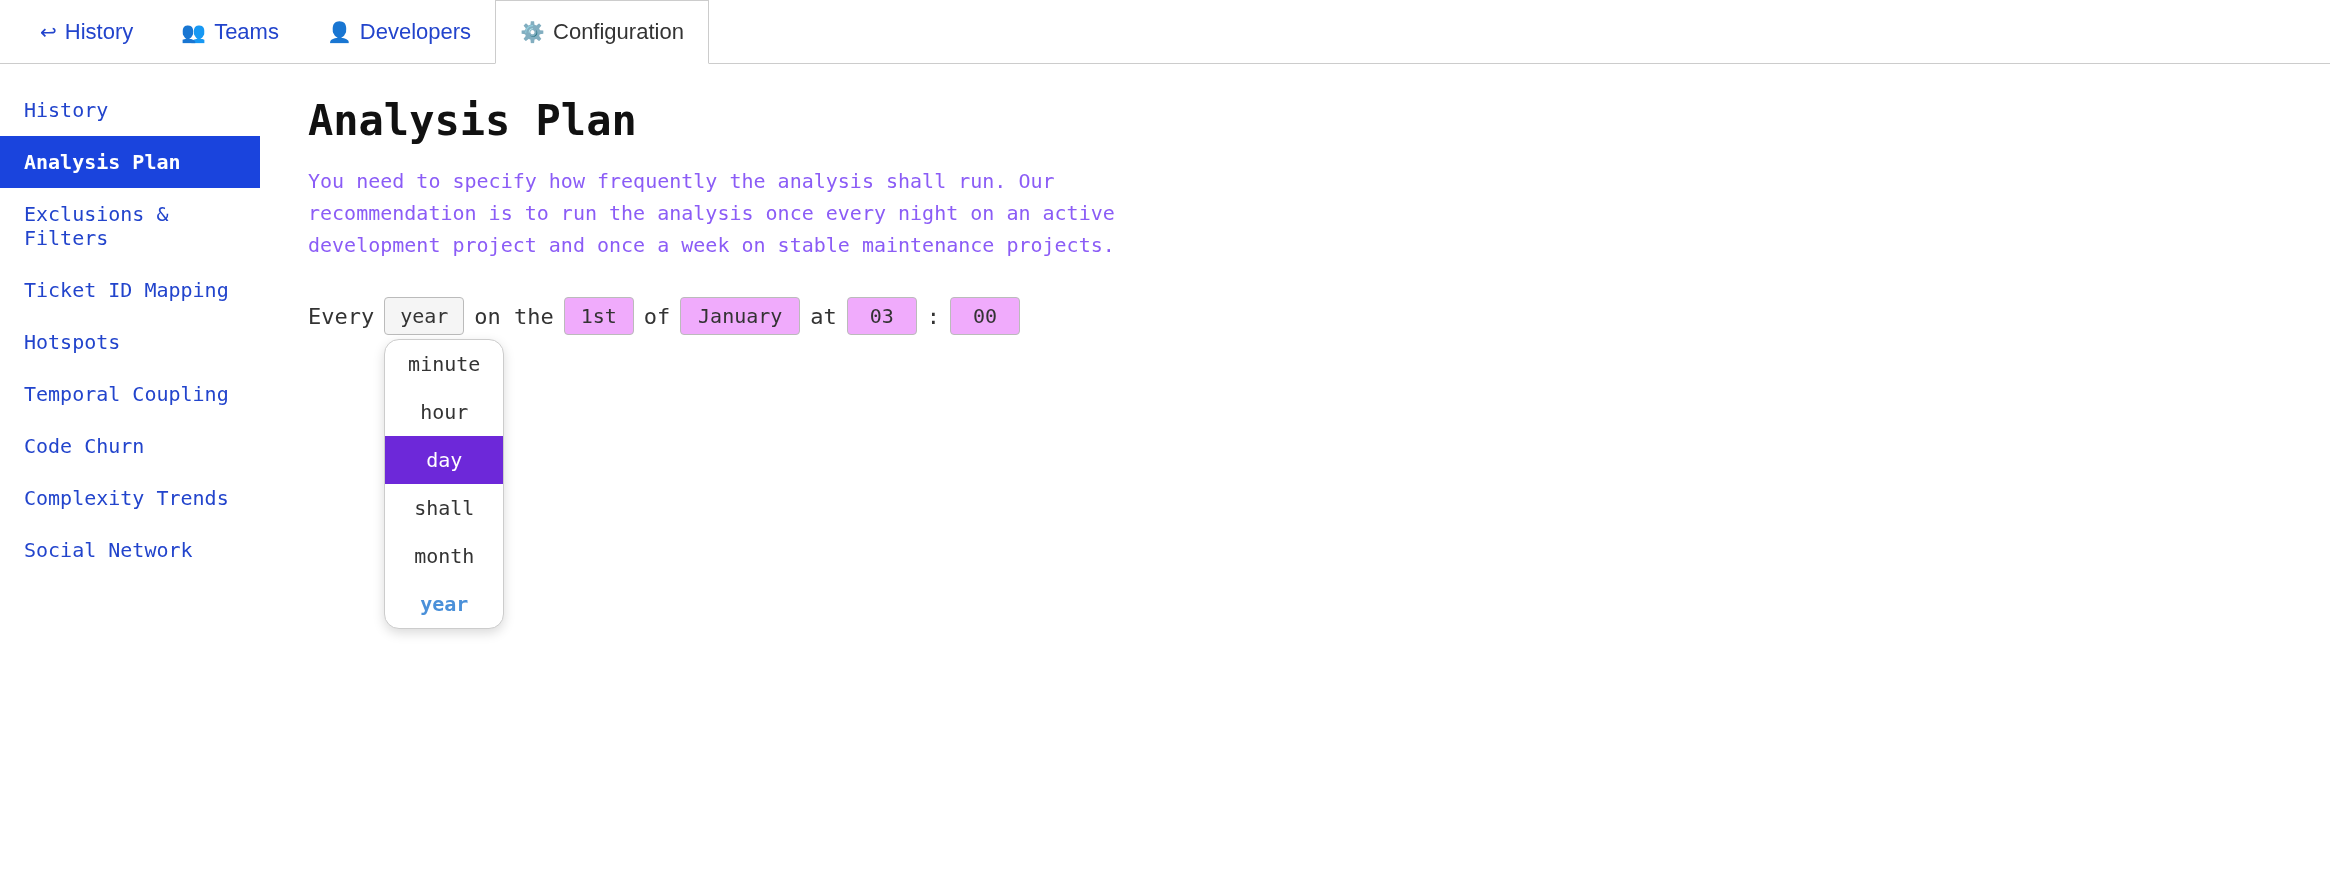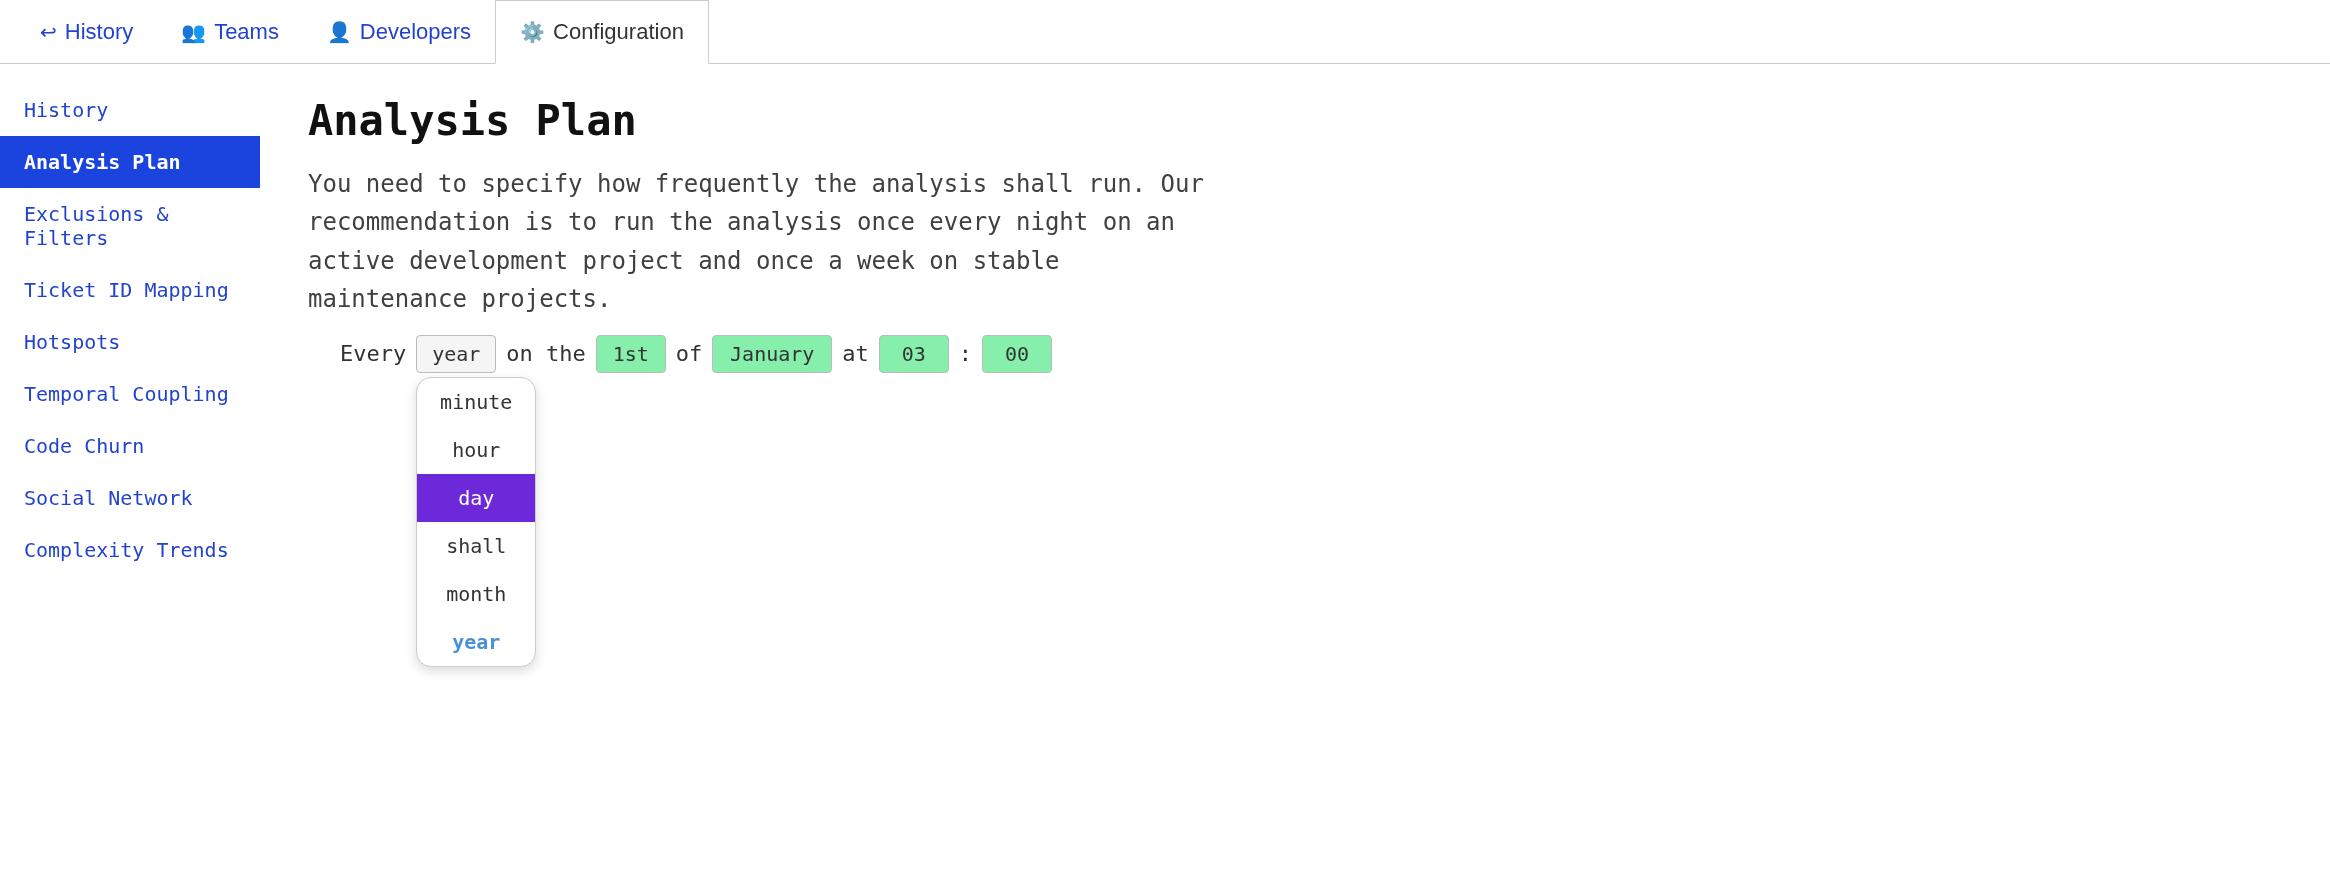--- a/index.html
+++ b/index.html
@@ -76,37 +76,36 @@
 
     .page-title {
       font-size: 42px;
       font-weight: bold;
       margin-bottom: 20px;
       color: #111;
       font-family: monospace;
     }
 
     .page-description {
-      font-size: 24px;
-      color: #404040;
+      font-size: 20px;
+      color: #8b5cf6;
       line-height: 1.6;
       font-family: monospace;
       max-width: 900px;
-      margin-bottom: 16px;
+      margin-bottom: 36px;
     }
 
     
     .schedule-row {
       display: flex;
       align-items: center;
       gap: 10px;
       font-size: 22px;
       font-family: monospace;
       position: relative;
-      margin-left: 32px;
     }
 
     .schedule-label {
       color: #333;
     }
 
     .schedule-select {
       position: relative;
     }
 
@@ -122,21 +121,21 @@
       text-align: center;
       color: #333;
     }
 
     .input-box {
       border: 1px solid #bbb;
       border-radius: 4px;
       padding: 6px 14px;
       font-size: 20px;
       font-family: monospace;
-      background: #86efac;
+      background: #f0abfc;
       min-width: 70px;
       text-align: center;
       color: #333;
     }
 
     .input-box-wide {
       min-width: 120px;
     }
 
     .colon {
@@ -201,22 +200,22 @@
 <div class="main-layout">
 
   <aside class="sidebar">
   <a class="sidebar-item" href="#">History</a>
       <a class="sidebar-item active" href="#">Analysis Plan</a>
       <a class="sidebar-item" href="#">Exclusions &amp; Filters</a>
       <a class="sidebar-item" href="#">Ticket ID Mapping</a>
       <a class="sidebar-item" href="#">Hotspots</a>
       <a class="sidebar-item" href="#">Temporal Coupling</a>
       <a class="sidebar-item" href="#">Code Churn</a>
+      <a class="sidebar-item" href="#">Complexity Trends</a>
       <a class="sidebar-item" href="#">Social Network</a>
-      <a class="sidebar-item" href="#">Complexity Trends</a>
     </aside>
 
   <main class="content">
     <h1 class="page-title">Analysis Plan</h1>
     <p class="page-description">You need to specify how frequently the analysis shall run. Our recommendation is to run the analysis once every night on an active development project and once a week on stable maintenance projects.</p>
 
     <div class="schedule-row">
       <span class="schedule-label">Every</span>
       <div class="schedule-select">
         <div class="select-box">year</div>

